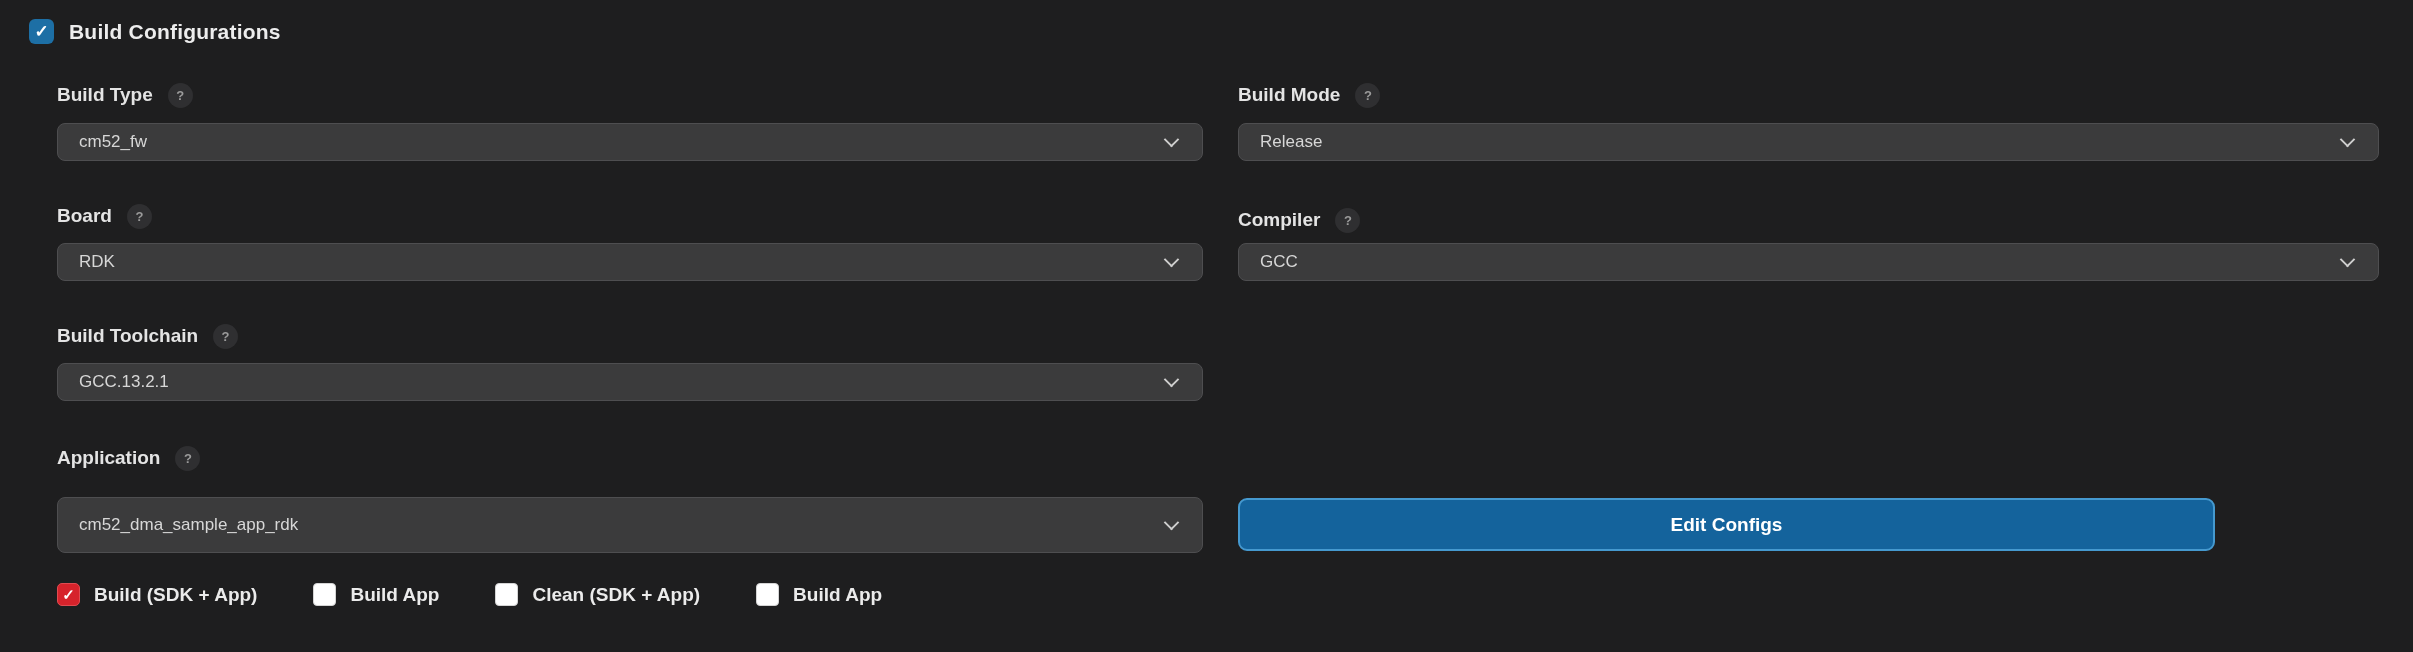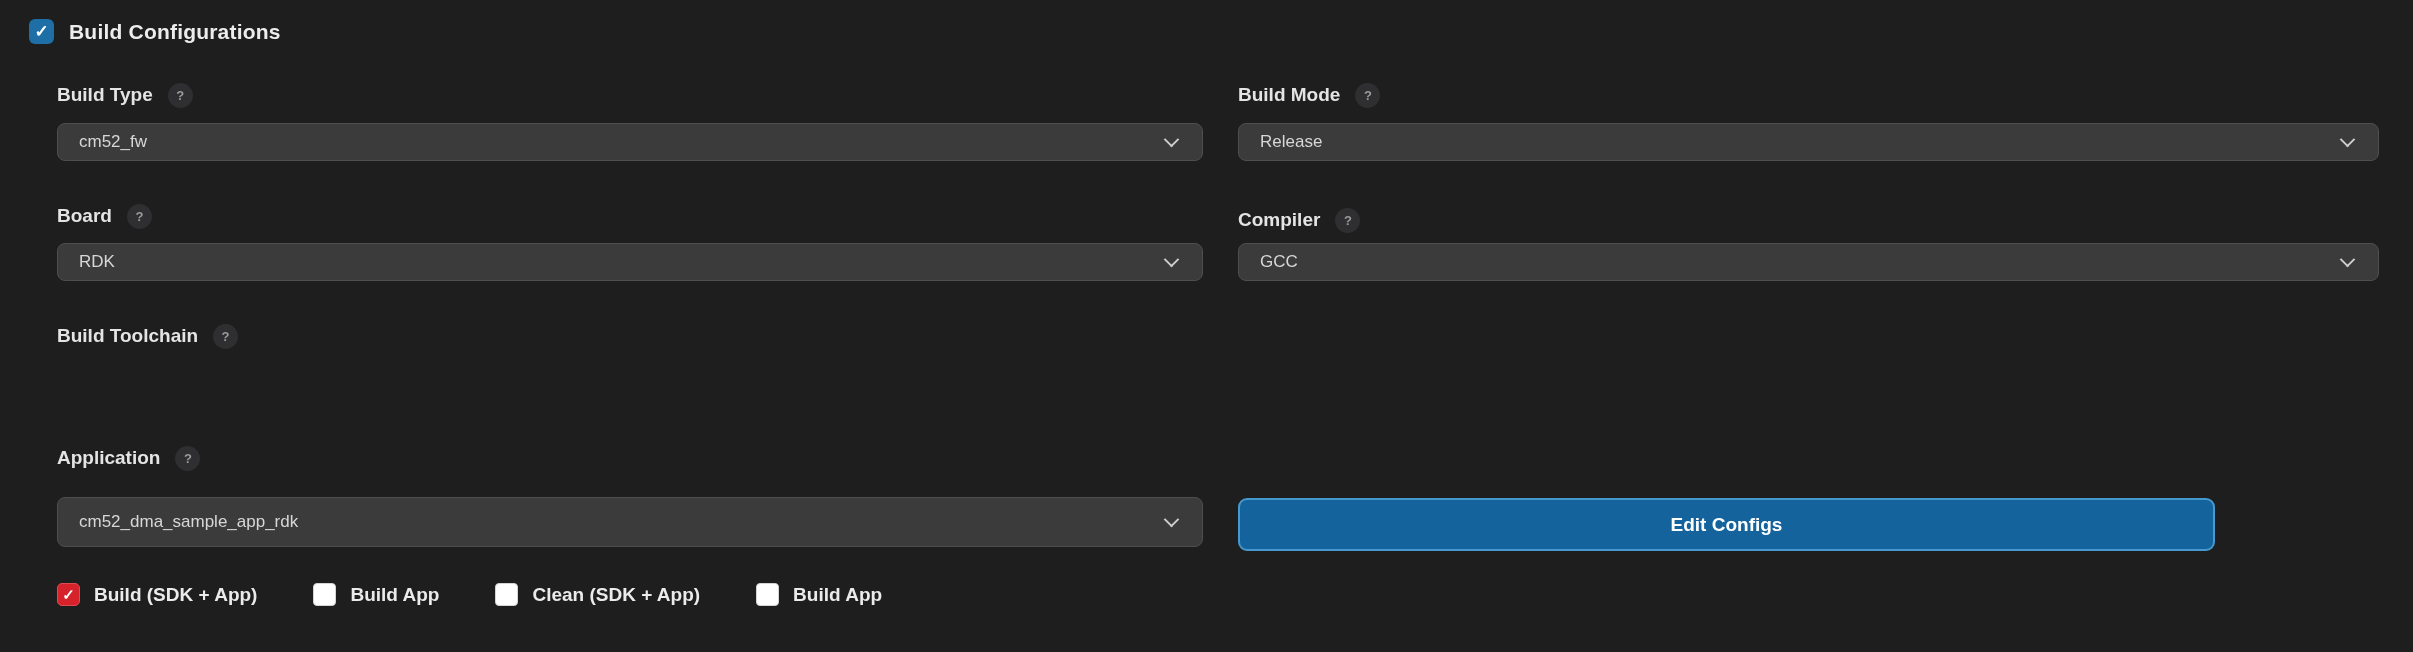--- a/index.html
+++ b/index.html
@@ -144,28 +144,32 @@
     <span>GCC</span>
     <span class="chevron"></span>
   </div>
 
   <div class="field-label" style="left:57px; top:323px;">
     <span>Build Toolchain</span>
     <span class="help-badge">
         <span>?</span>
       </span>
   </div>
+  <div class="dropdown col-l" style="top:363px;">
+    <span>GCC.13.2.1</span>
+    <span class="chevron"></span>
+  </div>
 
   <div class="field-label" style="left:57px; top:445px;">
     <span>Application</span>
     <span class="help-badge">
         <span>?</span>
       </span>
   </div>
-  <div class="dropdown col-l" style="top:497px; height:50px;">
+  <div class="dropdown col-l" style="top:497px; height:56px;">
     <span>cm52_dma_sample_app_rdk</span>
     <span class="chevron"></span>
   </div>
 
   <div class="btn-primary">
     <span>Edit Configs</span>
   </div>
 
   <div class="check-row">
 

